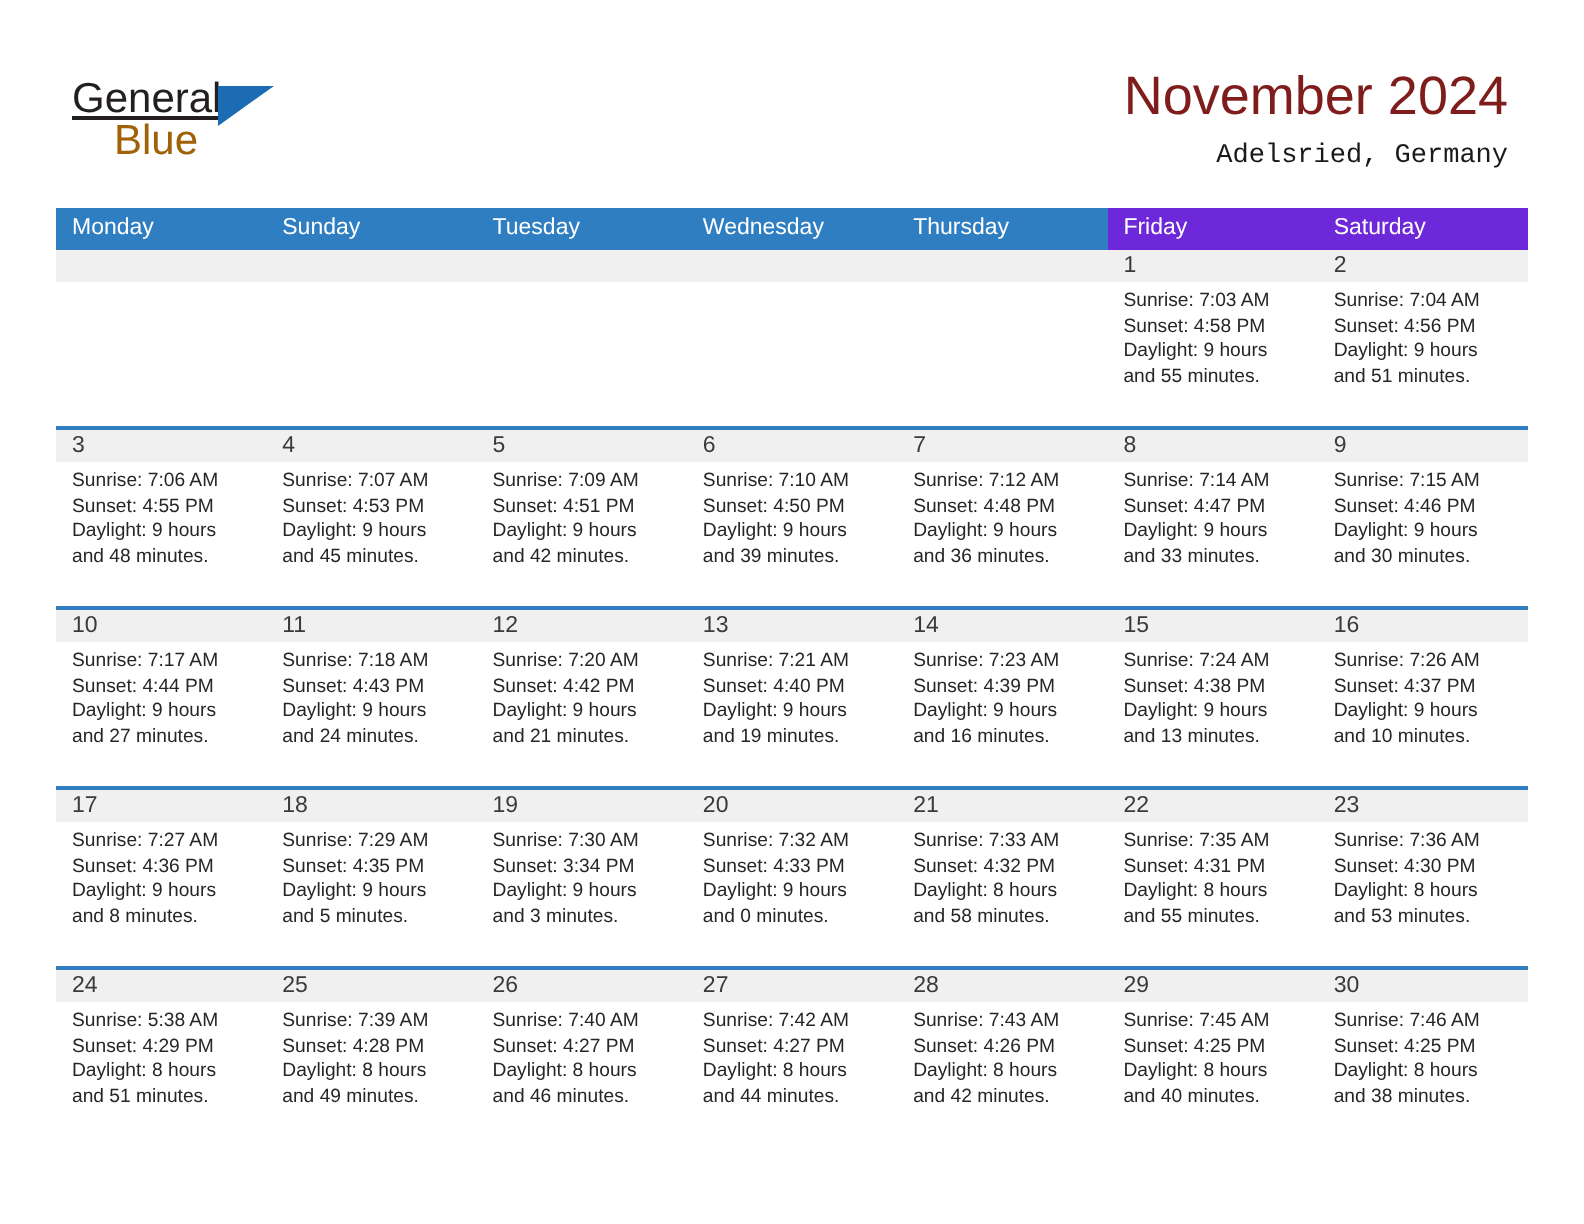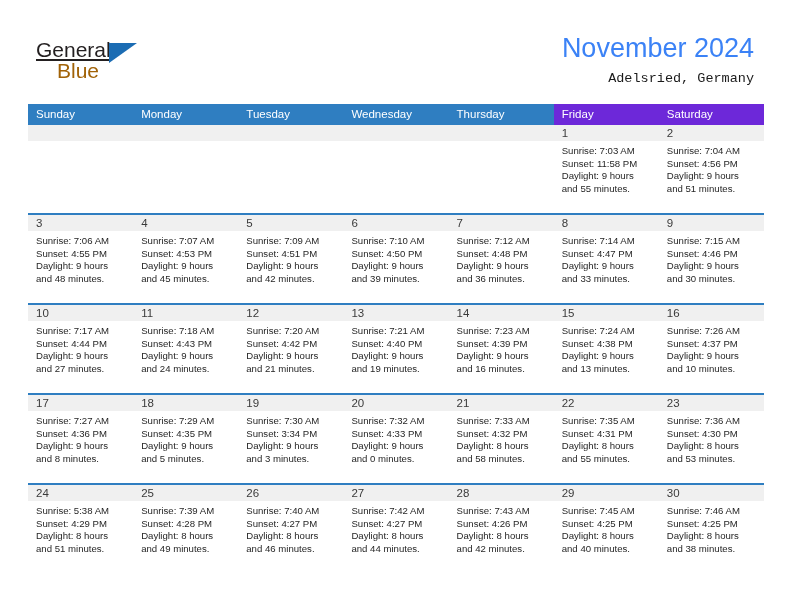--- a/index.html
+++ b/index.html
@@ -67,21 +67,21 @@
   }
 
   .title-block {
     position: absolute;
     right: 38px;
     top: 32px;
     text-align: right;
   }
   .cal-title {
     font-size: 27px;
-    color: #3b82f6;
+    color: #7f1d1d;
     font-weight: normal;
     line-height: 32px;
     white-space: nowrap;
   }
   .cal-subtitle {
     font-size: 13.5px;
     color: #1a1a1a;
     line-height: 20px;
     margin-top: 5px;
     white-space: nowrap;
@@ -173,22 +173,22 @@
 
     <div class="title-block">
       <div class="cal-title">November 2024</div>
       <div class="cal-subtitle">Adelsried, Germany</div>
     </div>
 
   </div>
 
   <div class="calendar">
     <div class="dow-row">
+        <div class="dow">Monday</div>
         <div class="dow">Sunday</div>
-        <div class="dow">Monday</div>
         <div class="dow">Tuesday</div>
         <div class="dow">Wednesday</div>
         <div class="dow">Thursday</div>
         <div class="dow alt">Friday</div>
         <div class="dow alt">Saturday</div>
       </div>
     <div class="weeks">
         <div class="week">
           <div class="day empty">
             <div class="day-num"></div>
@@ -202,21 +202,21 @@
           <div class="day empty">
             <div class="day-num"></div>
           </div>
           <div class="day empty">
             <div class="day-num"></div>
           </div>
           <div class="day">
             <div class="day-num">1</div>
             <div class="day-body">
               <div>Sunrise: 7:03 AM</div>
-              <div>Sunset: 11:58 PM</div>
+              <div>Sunset: 4:58 PM</div>
               <div>Daylight: 9 hours</div>
               <div>and 55 minutes.</div>
             </div>
           </div>
           <div class="day">
             <div class="day-num">2</div>
             <div class="day-body">
               <div>Sunrise: 7:04 AM</div>
               <div>Sunset: 4:56 PM</div>
               <div>Daylight: 9 hours</div>

